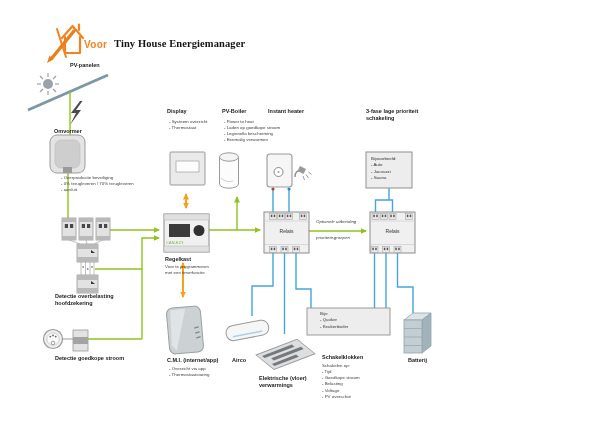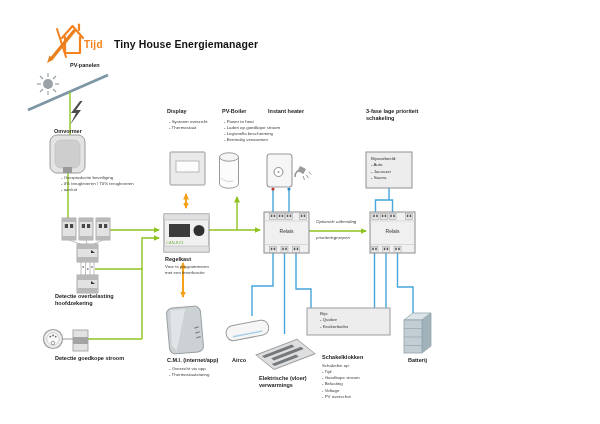--- a/index.html
+++ b/index.html
@@ -16,21 +16,21 @@
   #gfx{position:absolute;left:0;top:0;z-index:1;}
   .lbl{position:absolute;z-index:2;color:#1b1b1b;}
   .h{font-size:5.5px;font-weight:bold;line-height:1.3;color:#1b1b1b;}
   .b{font-size:4.4px;font-weight:normal;line-height:1.4;color:#3c3c3c;}
   .b span, .h span, .boxtext span{display:block;}
   .it{font-size:4.4px;font-style:italic;color:#3c3c3c;line-height:1.2;}
   .boxtext{font-size:4.4px;color:#333;line-height:1.45;}
   .relay-lbl{font-size:5px;color:#333;text-align:center;}
   .code{font-size:3.8px;color:#76b043;letter-spacing:0.2px;}
   .logo-econo{font-size:10px;font-weight:bold;color:var(--logo-orange);letter-spacing:0.3px;}
-  .title{font-size:10.5px;font-weight:bold;color:#141414;letter-spacing:0.1px;}
+  .title{font-size:10.5px;font-weight:bold;color:#141414;letter-spacing:0.1px;font-family:Liberation Serif, serif;}
   
   .wg{stroke:var(--green-wire);stroke-width:1.4;fill:none;}
   .wb{stroke:var(--blue-wire);stroke-width:1.4;fill:none;}
   .wo{stroke:var(--orange-arrow);stroke-width:2;fill:none;}
   .mkg{fill:var(--green-wire);}
   .mko{fill:var(--orange-arrow);}
 </style>
 </head>
 <body>
 
@@ -300,21 +300,21 @@
     <g stroke="#93a4ac" stroke-width="0.8">
       <polygon points="404,320 413,313 431,313 422,320" fill="#dde4e7"></polygon>
       <polygon points="422,320 431,313 431,346 422,353" fill="#a2b2ba"></polygon>
       <rect x="404" y="320" width="18" height="33" fill="#c3ced4"></rect>
       <line x1="404" y1="328.5" x2="422" y2="328.5" stroke-width="0.7"></line>
       <line x1="404" y1="337" x2="422" y2="337" stroke-width="0.7"></line>
       <line x1="404" y1="345.5" x2="422" y2="345.5" stroke-width="0.7"></line>
     </g>
   </svg>
 
-  <div class="lbl logo-econo" style="left:84px;top:39px;">Tijd</div>
+  <div class="lbl logo-econo" style="left:84px;top:39px;">Voor</div>
   <div class="lbl title" style="left:114px;top:38px;">Tiny House Energiemanager</div>
 
   <div class="lbl h" style="left:70px;top:62px;">PV-panelen</div>
   <div class="lbl h" style="left:54px;top:128px;">Omvormer</div>
   <div class="lbl b" style="left:61px;top:175px;width:95px;">
     <span>- Overproductie beveiliging</span>
     <span>- 0% terugleveren / 70% terugleveren</span>
     <span>- aan/uit</span>
   </div>
 

